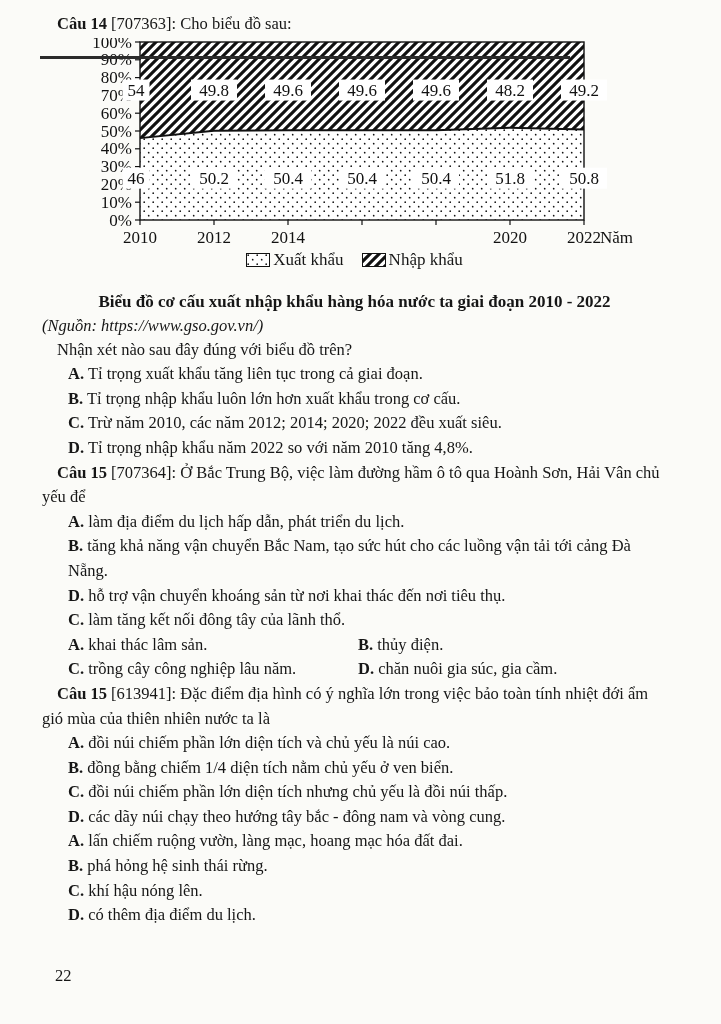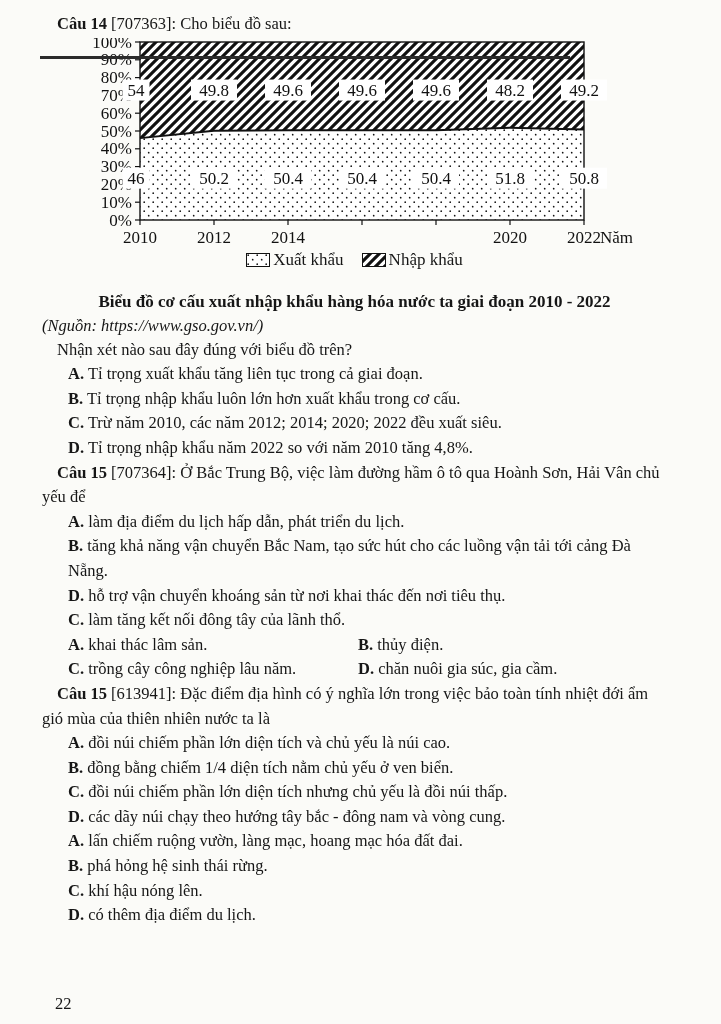--- a/index.html
+++ b/index.html
@@ -28,21 +28,21 @@
   .grid2 .opt { margin-left:0; }
   
   figure.chart { margin:1px 0 0 0; }
   #area-chart { display:block; margin-left:10px; }
   #area-chart text { font-family:"Liberation Serif","DejaVu Serif",serif; fill:#111; }
   .legend { display:flex; justify-content:center; align-items:center; gap:18px; font-size:17px; margin-top:0px; }
   .legend-item { display:inline-flex; align-items:center; gap:3px; }
   .legend-item svg { display:inline-block; }
   .chart-title { text-align:center; font-weight:bold; font-size:17px; line-height:24px; margin-top:20px; }
   .chart-source { text-align:left; font-style:italic; font-size:16.5px; line-height:24px; }
-  .page-num { position:absolute; left:55px; top:994px; font-size:16.5px; }
+  .page-num { position:absolute; left:55px; top:966px; font-size:16.5px; }
 </style>
 </head>
 <body>
 
 <div class="page">
 
   <div class="rule"></div>
 
   <main class="content">
 

